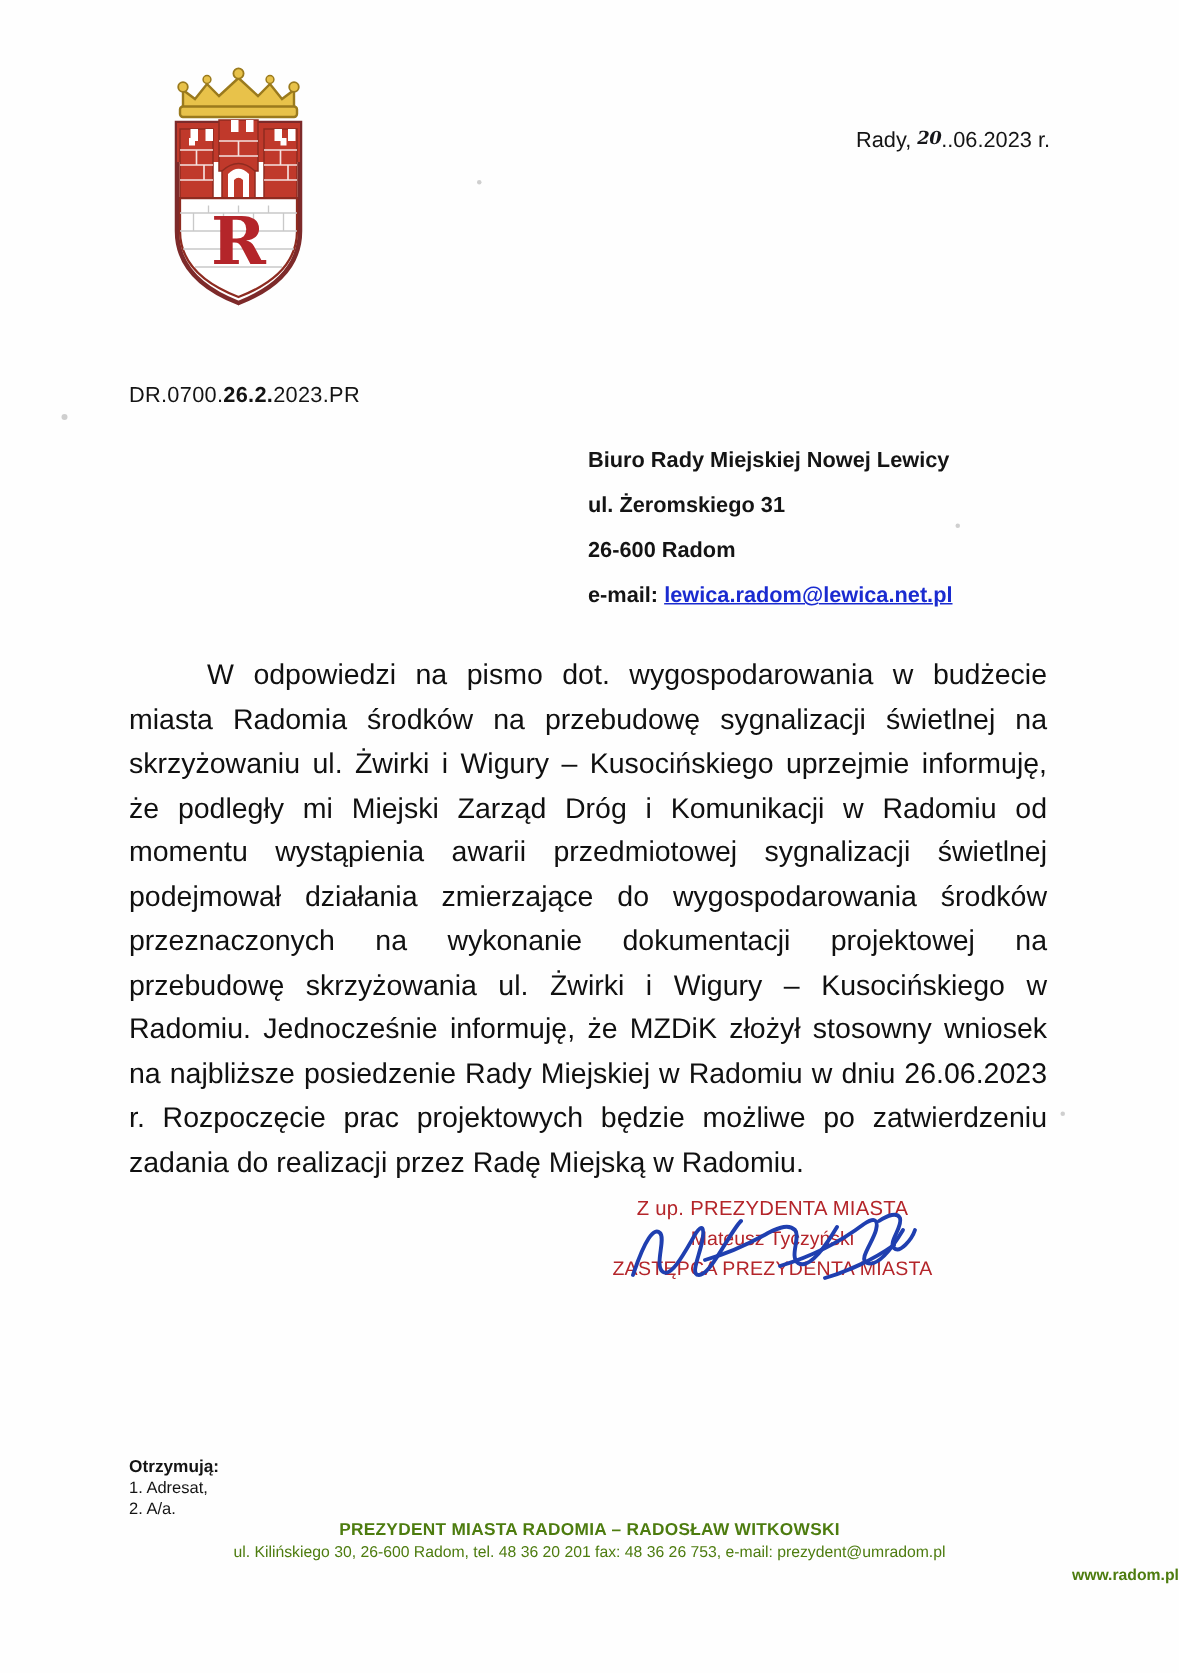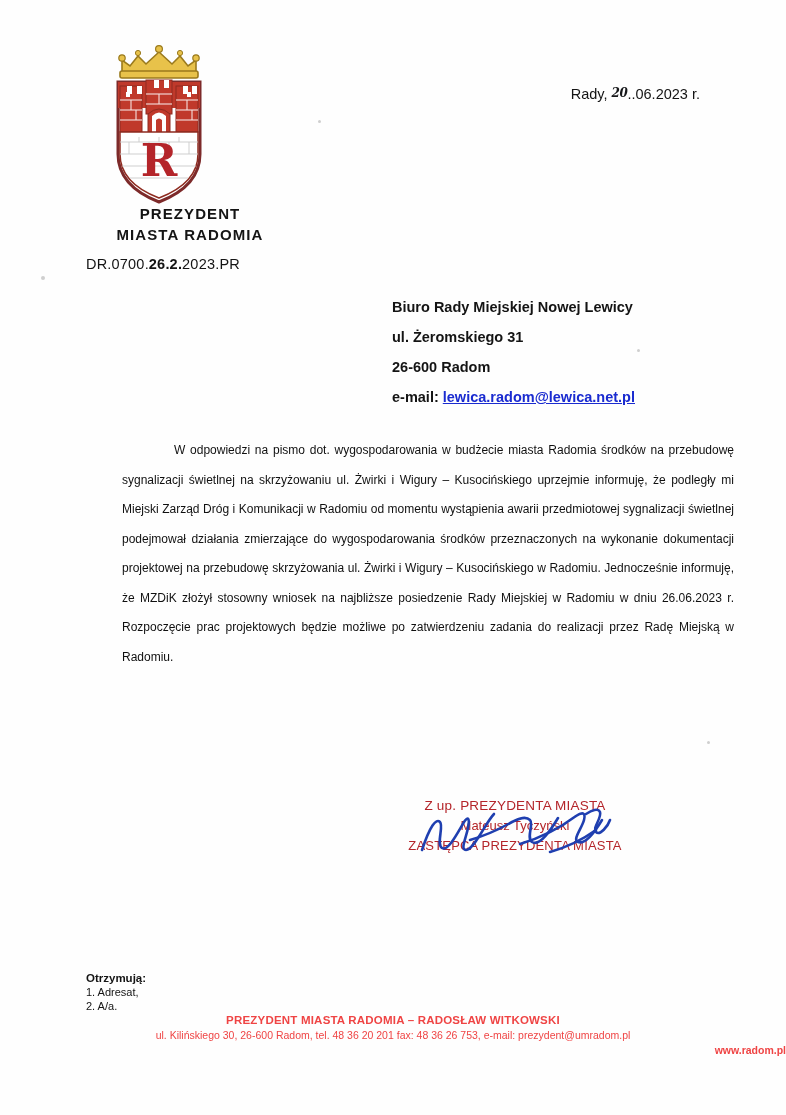--- a/index.html
+++ b/index.html
@@ -94,27 +94,26 @@
     margin-top: 24px;
   }
 
   
   .body-text {
     position: absolute;
     left: 86px;
     top: 436px;
     width: 612px;
     font-family: "Liberation Sans", sans-serif;
-    font-size: 12px;
+    font-size: 19px;
     line-height: 29.5px;
     text-align: justify;
     text-indent: 52px;
     color: #101010;
     hyphens: none;
-    margin-left: 36px;
   }
 
   
   .sig-block {
     position: absolute;
     left: 400px;
     top: 796px;
     width: 230px;
     height: 95px;
     text-align: center;
@@ -168,21 +167,21 @@
   .recipients .rtitle { font-weight: bold; font-size: 11.5px; }
 
   
   .footer {
     position: absolute;
     left: 0;
     right: 0;
     top: 1012px;
     text-align: center;
     font-family: "Liberation Sans", sans-serif;
-    color: #ef4444;
+    color: #4d7c0f;
   }
   .footer .f1 { font-weight: bold; font-size: 11.5px; letter-spacing: 0.2px; line-height: 16px; }
   .footer .f2 { font-size: 10.5px; line-height: 15px; }
   .footer .f3 { font-weight: bold; font-size: 10.5px; line-height: 15px; text-align: right; }
 
   
   .speck {
     position: absolute;
     background: #cfcfcf;
     border-radius: 50%;
@@ -261,24 +260,20 @@
         <line x1="75" y1="101" x2="75" y2="106"></line>
         <line x1="25" y1="106" x2="25" y2="118"></line>
         <line x1="45" y1="106" x2="45" y2="118"></line>
         <line x1="65" y1="106" x2="65" y2="118"></line>
         <line x1="85" y1="106" x2="85" y2="118"></line>
       </g>
       <text x="55" y="140" text-anchor="middle" font-family="DejaVu Serif, serif" font-size="44" font-weight="bold" fill="#b4252a">R</text>
     </svg>
   </div>
 
-  <div class="office-title">
-    <div>PREZYDENT</div>
-    <div>MIASTA RADOMIA</div>
-  </div>
 
   <div class="ref-no">
     <span>DR.0700.</span><b>26.2.</b><span>2023.PR</span>
   </div>
 
   <div class="date-line">
     <span>Rady,</span>
     <span class="date-hand">20</span><span>..06.2023 r.</span>
   </div>
 

